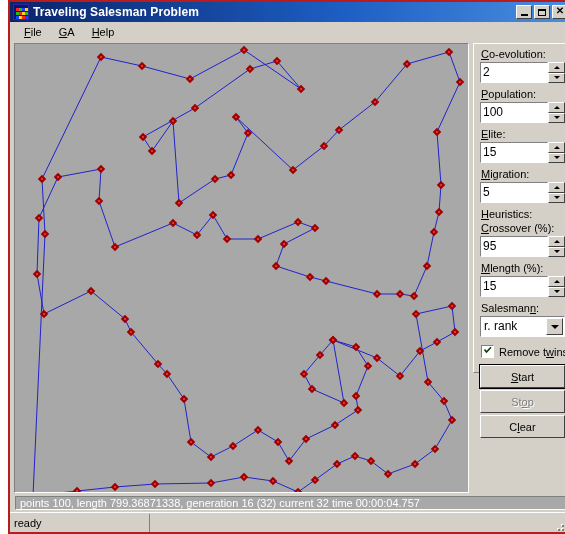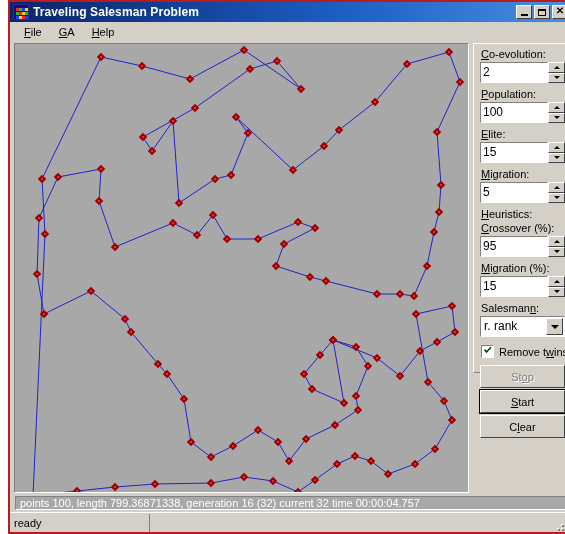--- a/index.html
+++ b/index.html
@@ -671,21 +671,21 @@
         <div class="spin-btns">
           <div class="spin-btn">
               <span class="arrow-up"></span>
             </div>
           <div class="spin-btn">
               <span class="arrow-dn"></span>
             </div>
         </div>
       </div>
 
-      <div class="field-label"><u>M</u><span>igration (%):</span></div>
+      <div class="field-label"><u>M</u><span>length (%):</span></div>
       <div class="spin-row">
         <div class="spin-input">15</div>
         <div class="spin-btns">
           <div class="spin-btn">
               <span class="arrow-up"></span>
             </div>
           <div class="spin-btn">
               <span class="arrow-dn"></span>
             </div>
         </div>
@@ -701,25 +701,25 @@
 
       <div class="check-row">
         <div class="checkbox">
           <svg class="tick" viewBox="0 0 8 8">
               <path d="M0.5 3.5 L2.5 6 L7 1.2" stroke="#0a3a0a" stroke-width="1.6" fill="none"></path>
             </svg>
         </div>
         <div class="check-label"><span>Remove t</span><u>w</u><span>ins</span></div>
       </div>
 
+      <div class="btn default">
+          <span><u>S</u>tart</span>
+        </div>
       <div class="btn disabled">
           <span>St<u>o</u>p</span>
-        </div>
-      <div class="btn default">
-          <span><u>S</u>tart</span>
         </div>
       <div class="btn">
           <span>C<u>l</u>ear</span>
         </div>
 
     </div>
   </div>
 
   <div class="info-bar">points 100, length 799.36871338, generation 16 (32) current 32 time 00:00:04.757</div>
 

